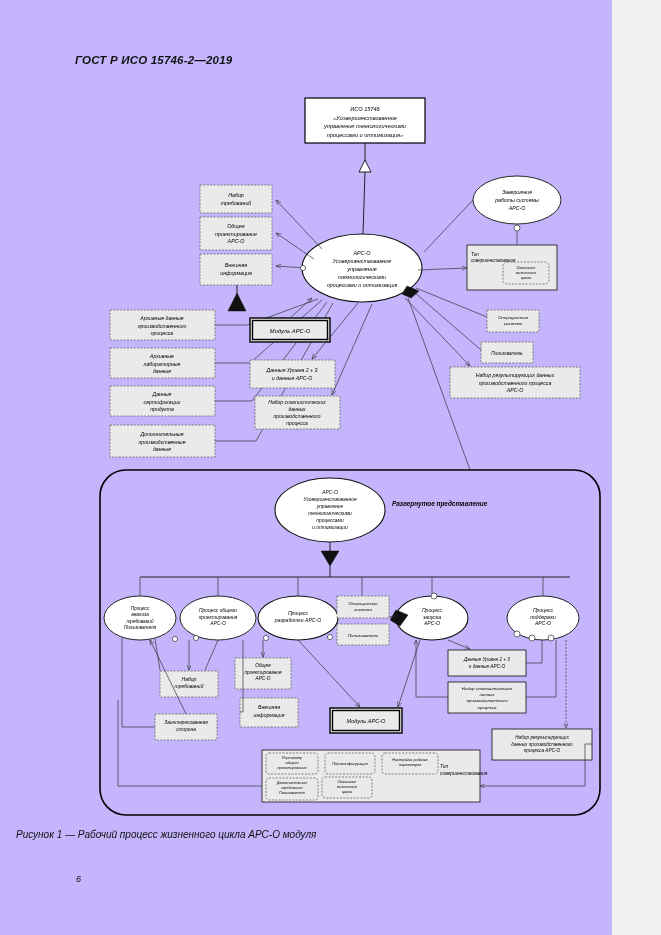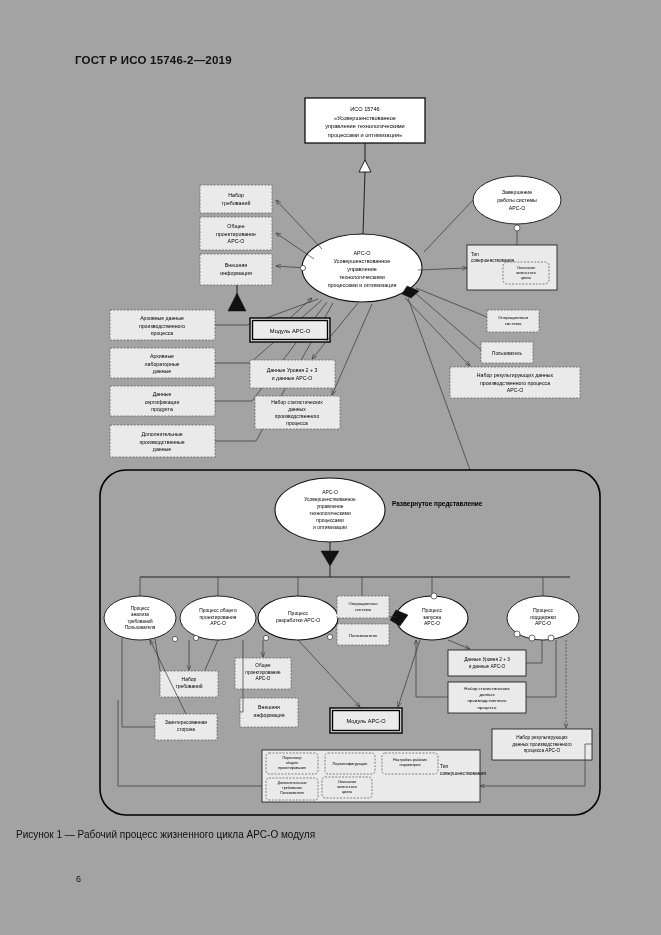--- a/index.html
+++ b/index.html
@@ -1,17 +1,17 @@
 <!DOCTYPE html>
 <html><head>
 <meta charset="utf-8">
 <style>
   html,body{margin:0;padding:0;background:#f0f0f0;}
-  .page{position:relative;width:661px;height:935px;background:#a3a3a3;overflow:hidden;
-        font-family:"Liberation Sans",sans-serif;}
+  .page{position:relative;width:612px;height:935px;background:#c4b5fd;overflow:hidden;
+        font-family:"Liberation Sans",sans-serif;font-style:italic;}
   .hdr{position:absolute;left:75px;top:54px;font-size:11.5px;font-weight:bold;color:#111;letter-spacing:.2px;}
   .cap{position:absolute;left:0;top:829px;width:661px;font-size:10px;color:#111;padding-left:16px;}
   .pnum{position:absolute;left:76px;top:874px;font-size:9px;color:#111;}
   svg.diagram{position:absolute;left:0;top:0;}
   svg text{font-family:"Liberation Sans",sans-serif;fill:#000;}
   .bx{fill:#eaeaea;stroke:#111;stroke-width:.8;}
   .bxd{fill:#eaeaea;stroke:#666;stroke-width:.8;stroke-dasharray:2 1.4;}
   .bxw{fill:#ffffff;stroke:#000;stroke-width:1.2;}
   .bxs{fill:#eaeaea;stroke:#000;stroke-width:1.4;}
   .ell{fill:#ffffff;stroke:#111;stroke-width:1.1;}

